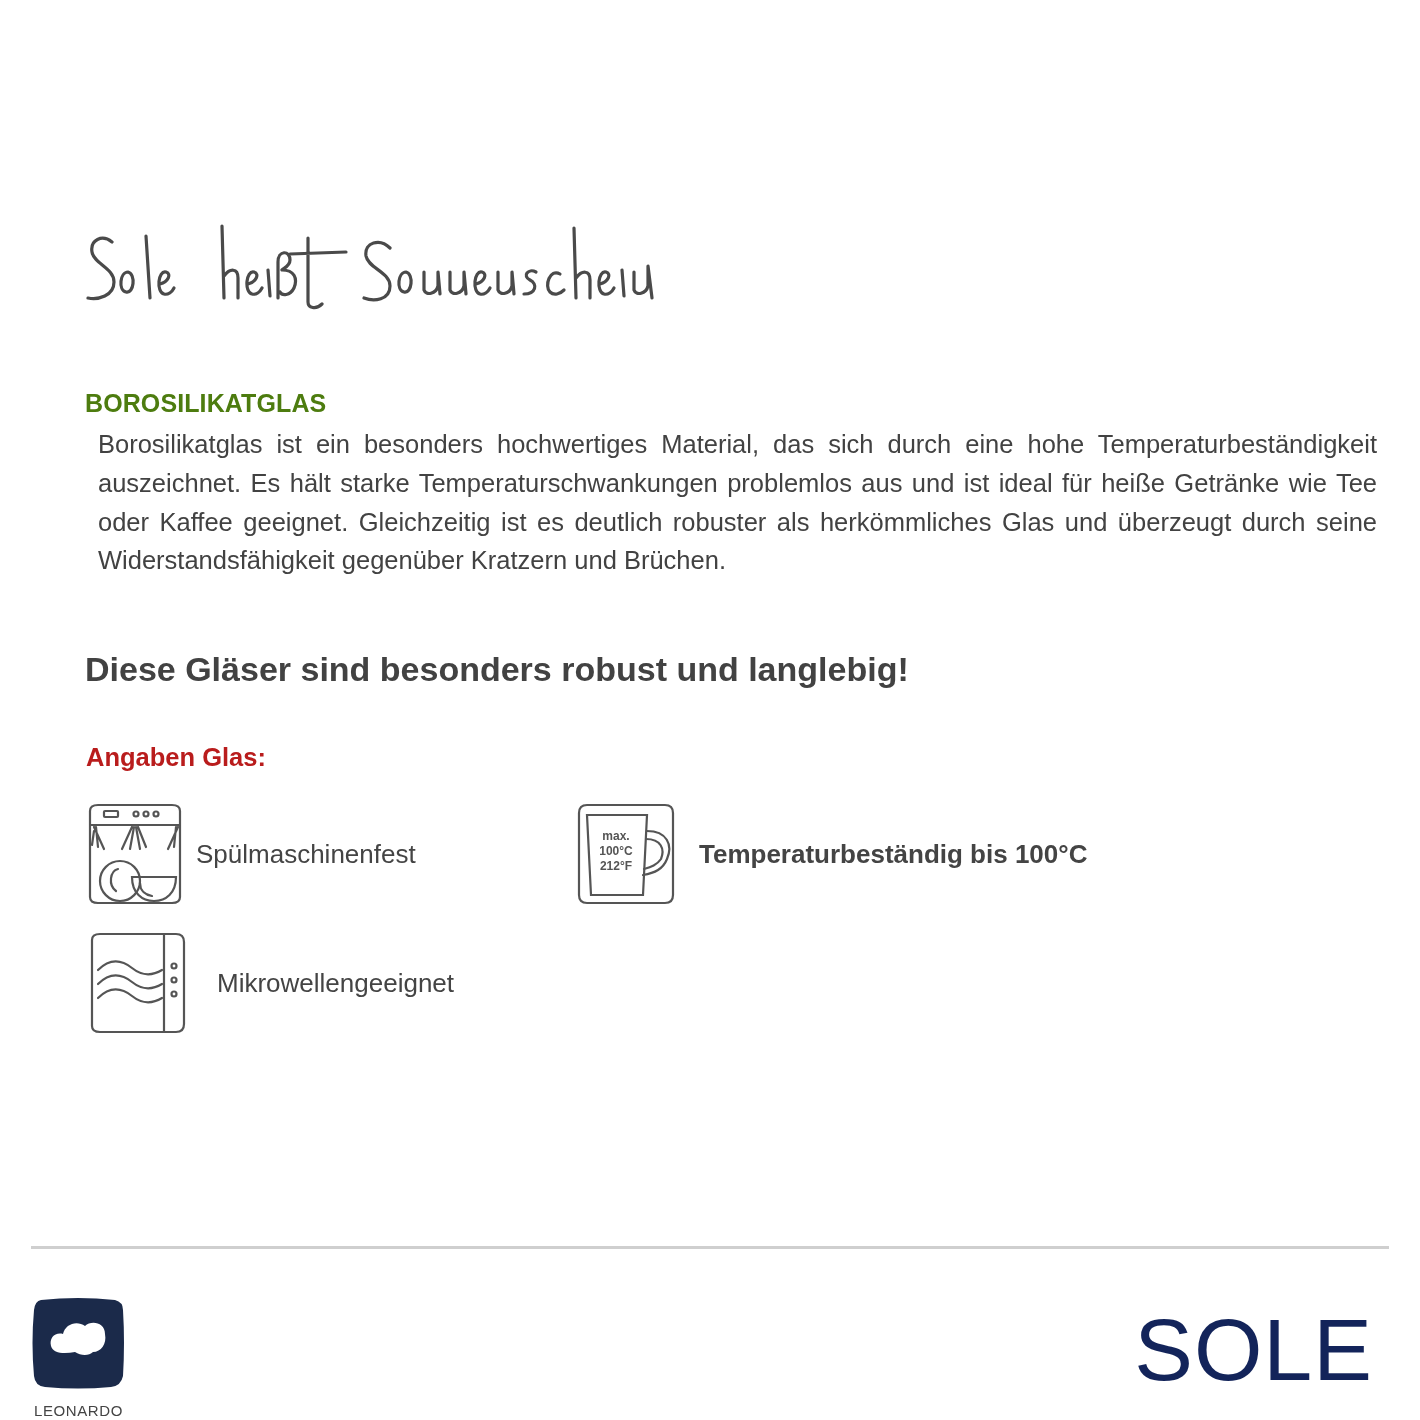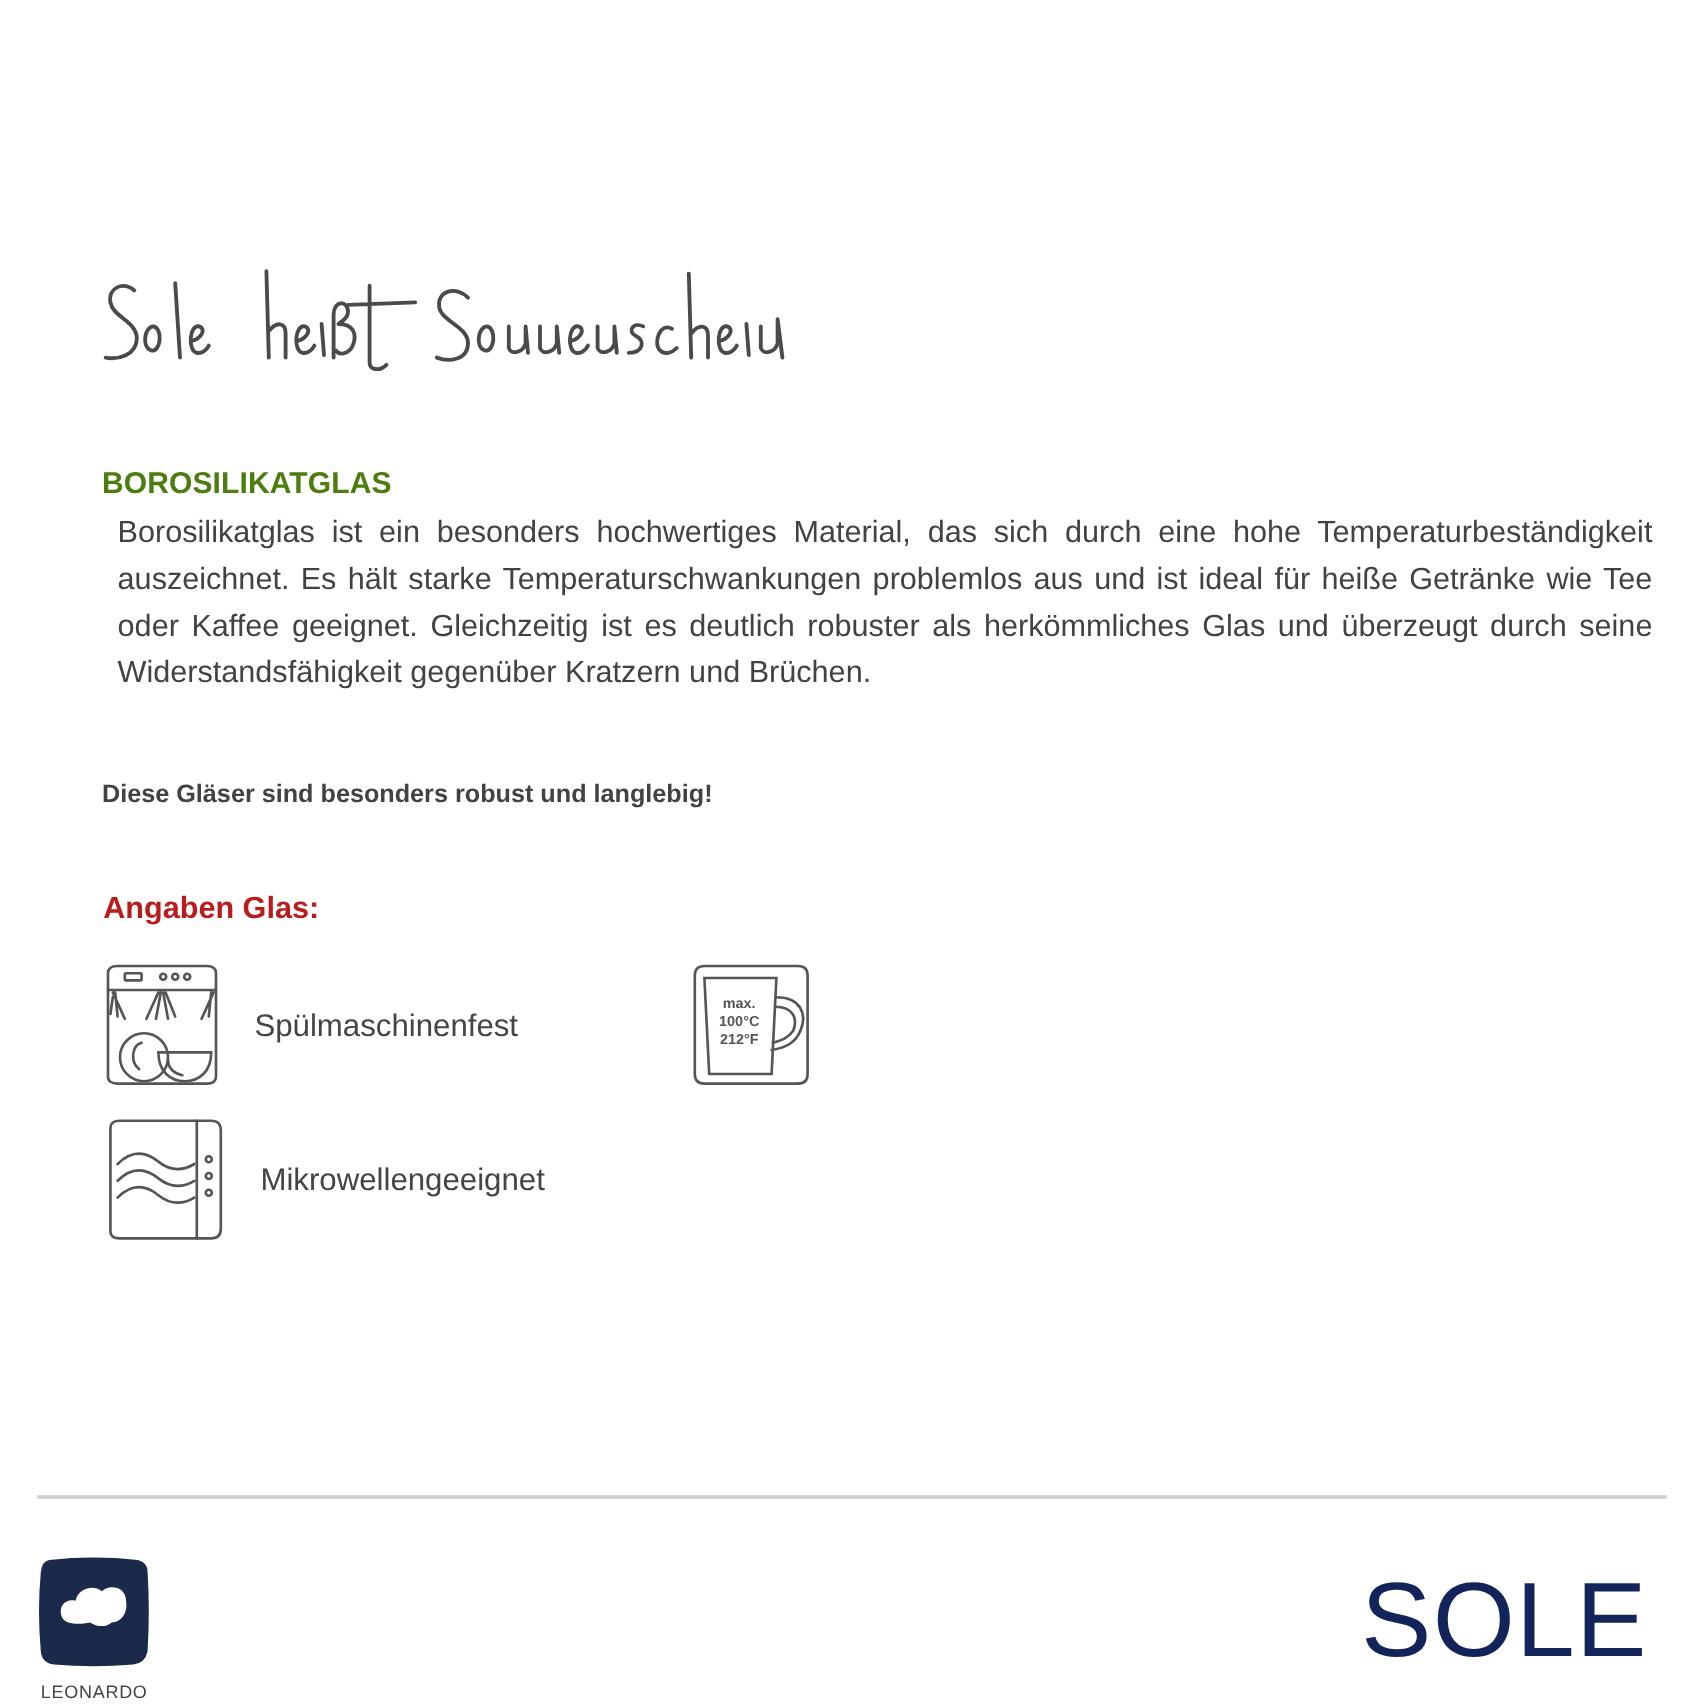--- a/index.html
+++ b/index.html
@@ -6,26 +6,26 @@
   body { width: 1420px; height: 1420px; position: relative; overflow: hidden;
          font-family: "Liberation Sans", sans-serif; color: #3f3f3f; }
 
   .script-title { position: absolute; left: 84px; top: 214px; height: 100px; }
   .script-title svg { display: block; }
 
   .section-heading { position: absolute; left: 85px; top: 389px; font-size: 25px; font-weight: bold;
                      color: #4d7c0f; letter-spacing: 0.1px; }
   .body-text { position: absolute; left: 98px; top: 425px; width: 1279px; font-size: 25.5px;
                line-height: 38.8px; text-align: justify; color: #424242; }
-  .emphasis { position: absolute; left: 85px; top: 650px; font-size: 21px; font-weight: bold; color: #424242; text-align: right; }
+  .emphasis { position: absolute; left: 85px; top: 650px; font-size: 34px; font-weight: bold; color: #424242; text-align: right; }
   .specs-heading { position: absolute; left: 86px; top: 743px; font-size: 25.5px; font-weight: bold; color: #b91c1c; }
 
   .feature { position: absolute; display: flex; align-items: center; }
   .feature .icon { width: 106px; height: 106px; flex: none; }
-  .feature .label { font-size: 26px; color: #444; margin-left: 24px; }
+  .feature .label { font-size: 26px; color: #444; margin-left: 8px; }
 
   #f-dish { left: 82px; top: 801px; }
   #f-temp { left: 573px; top: 801px; font-weight: bold; }
   #f-temp .label { margin-left: 20px; }
   #f-micro { left: 82px; top: 930px; }
   #f-micro .label { margin-left: 29px; }
 
   .divider { position: absolute; left: 31px; top: 1246px; width: 1358px; height: 3px; background: #cfcfcf; }
 
   .brand-logo { position: absolute; left: 31px; top: 1296px; width: 94px; height: 94px; }
@@ -116,20 +116,21 @@
     <svg width="106" height="106" viewBox="0 0 106 106" fill="none" stroke="#555" stroke-width="2.2" stroke-linecap="round">
       <path d="M6 12 Q6 4 14 4 L92 4 Q100 4 100 12 L100 94 Q100 102 92 102 L14 102 Q6 102 6 94 Z"></path>
       <path d="M14 14 L74 14 L70 94 L18 94 Z"></path>
       <path d="M74 30 C94 30 100 44 94 58 C90 68 82 72 70 74"></path>
       <path d="M73 38 C88 38 92 48 88 58 C84 64 78 66 71 68"></path>
       <text x="43" y="39" font-family="Liberation Sans, sans-serif" font-size="12" fill="#555" stroke="none" text-anchor="middle">max.</text>
       <text x="43" y="54" font-family="Liberation Sans, sans-serif" font-size="12" fill="#555" stroke="none" text-anchor="middle">100°C</text>
       <text x="43" y="69" font-family="Liberation Sans, sans-serif" font-size="12" fill="#555" stroke="none" text-anchor="middle">212°F</text>
     </svg>
   </span>
+  <span class="label">Temperaturbeständig bis 100°C</span>
 </div>
 
 <div class="feature" id="f-micro">
   <span class="icon">
     <svg width="106" height="106" viewBox="0 0 106 106" fill="none" stroke="#555" stroke-width="2.2" stroke-linecap="round">
       <path d="M10 10 Q10 4 18 4 L94 4 Q102 4 102 12 L102 94 Q102 102 94 102 L18 102 Q10 102 10 96 Z"></path>
       <path d="M82 4 L82 102"></path>
       <circle cx="92" cy="36" r="2.5"></circle>
         <circle cx="92" cy="50" r="2.5"></circle>
         <circle cx="92" cy="64" r="2.5"></circle>

